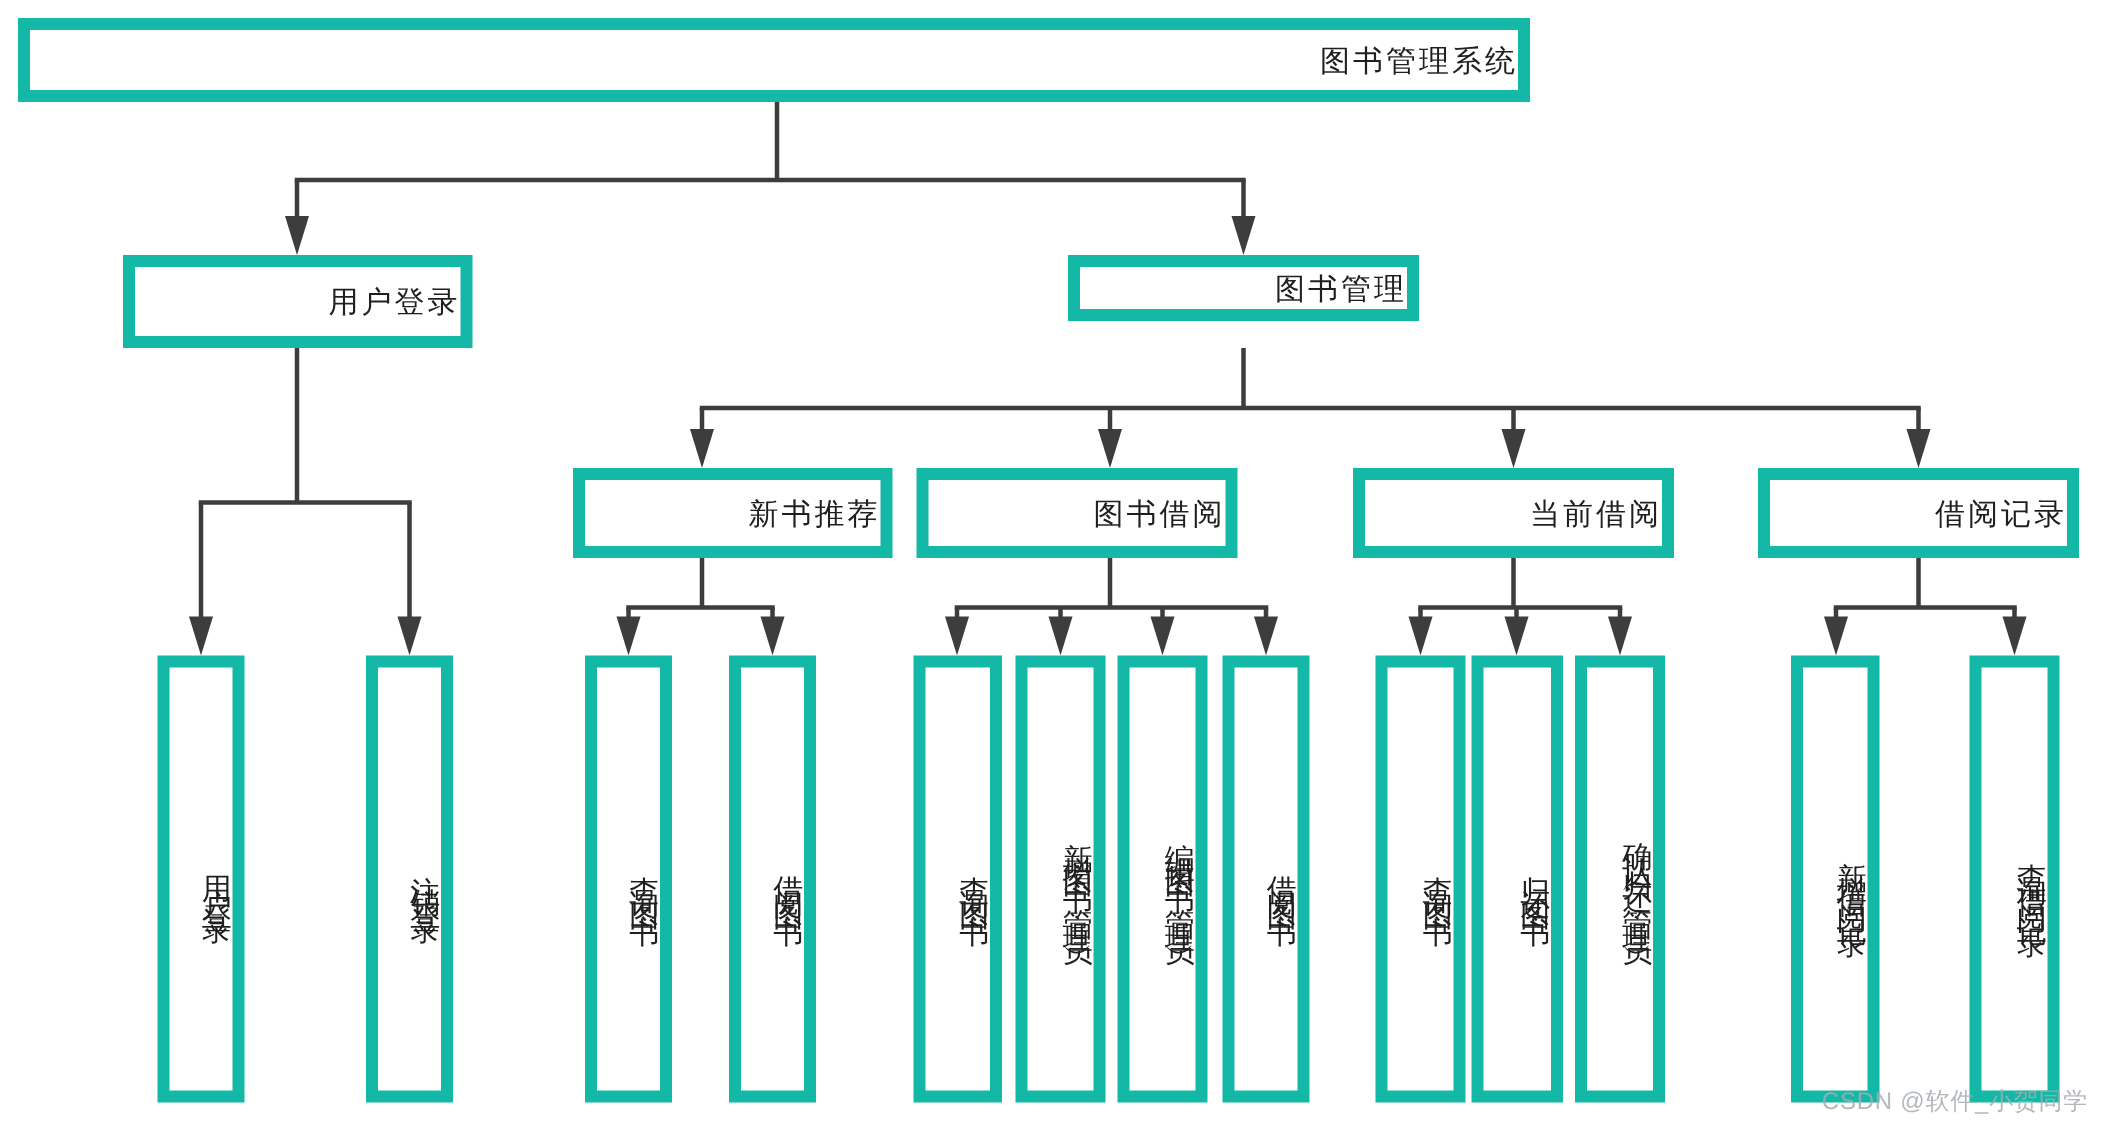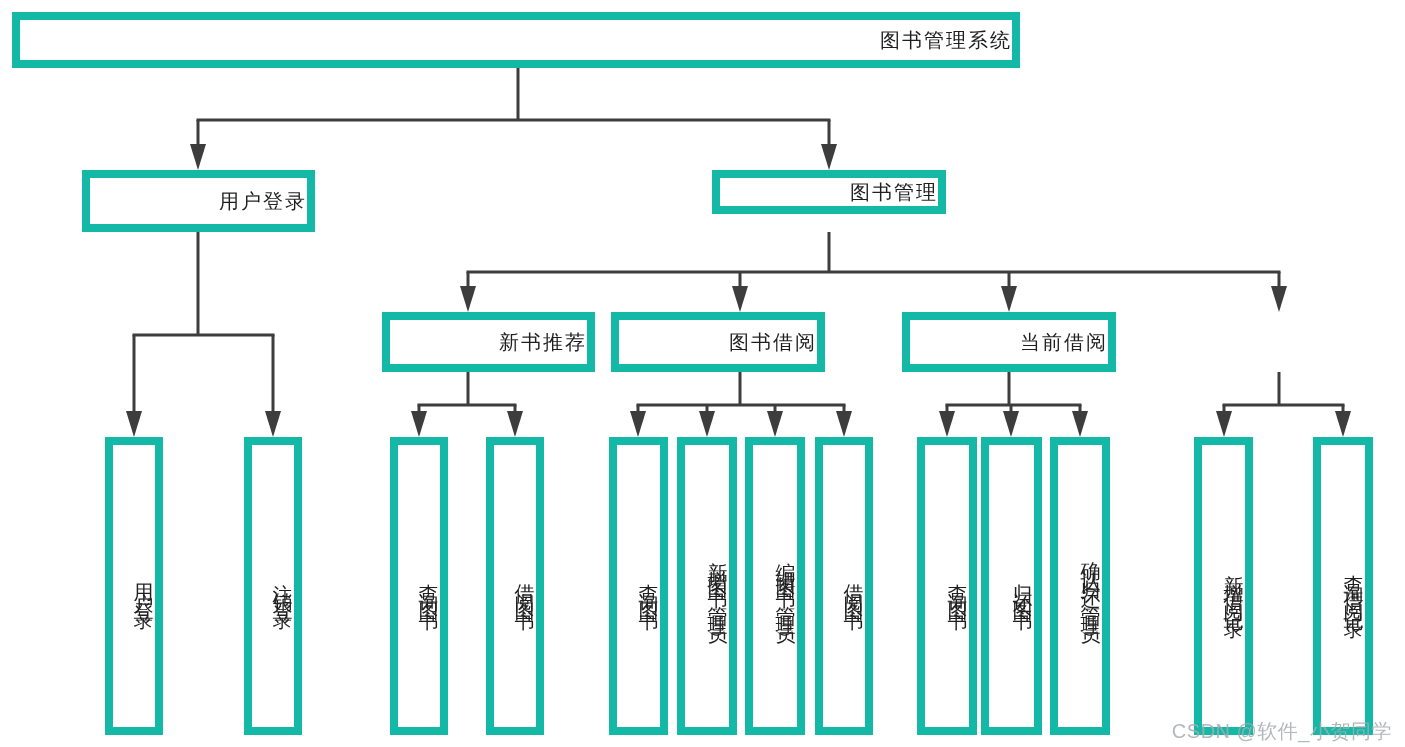--- a/index.html
+++ b/index.html
@@ -41,21 +41,21 @@
     line-height: 1.1;
     letter-spacing: 9px;
     color: #1f1f1f;
     white-space: nowrap;
   }
   .watermark {
     position: absolute;
     right: 13px;
     bottom: 2px;
     z-index: 3;
-    font-size: 20px;
+    font-size: 16px;
     letter-spacing: 0.5px;
     color: rgba(166, 171, 178, 0.85);
     white-space: nowrap;
   }
 </style>
 </head>
 <body>
 
 <div class="canvas">
 
@@ -141,20 +141,23 @@
 
   <div class="node" style="left:362px; top:312px; width:213px; height:60px;margin-left:20px;">
     <span class="hlabel">新书推荐</span>
   </div>
   <div class="node" style="left:611px; top:312px; width:214px; height:60px;">
     <span class="hlabel">图书借阅</span>
   </div>
   <div class="node" style="left:902px; top:312px; width:214px; height:60px;">
     <span class="hlabel">当前借阅</span>
   </div>
+  <div class="node" style="left:1172px; top:312px; width:214px; height:60px;">
+    <span class="hlabel">借阅记录</span>
+  </div>
 
   <div class="node vnode" style="left:105px; width:58px;">
     <span class="vlabel">用户登录</span>
   </div>
   <div class="node vnode" style="left:244px; width:58px;">
     <span class="vlabel">注销登录</span>
   </div>
 
   <div class="node vnode" style="left:390px; width:58px;">
     <span class="vlabel">查询图书</span>

